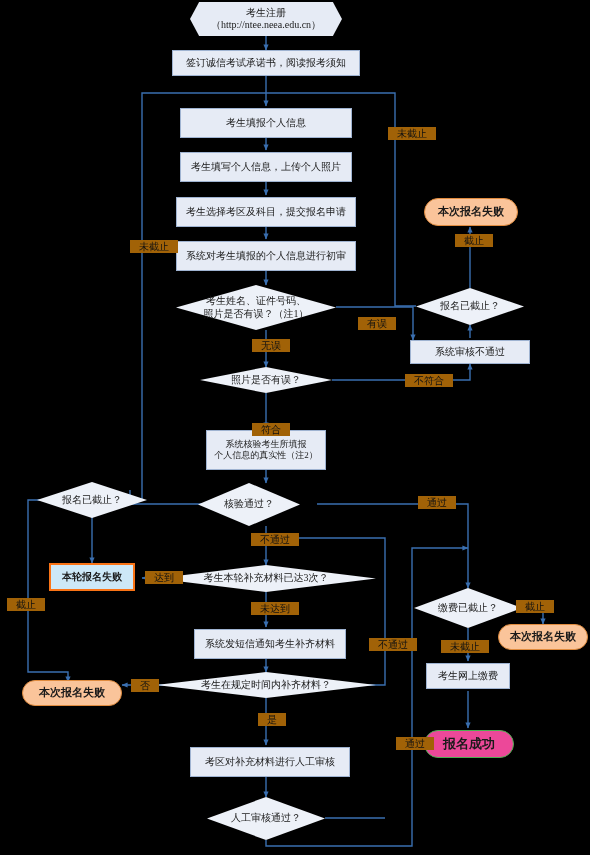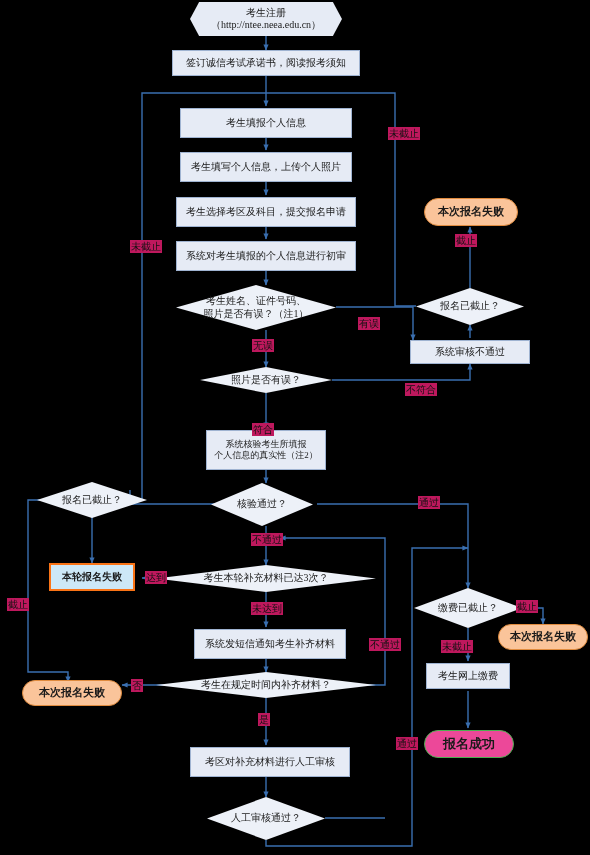--- a/index.html
+++ b/index.html
@@ -84,24 +84,24 @@
   
   .box-blue {
     background: #CDE8F7;
     border: 2px solid #f97316;
     font-size: 10px;
     font-weight: bold;
   }
   
   .elabel {
     position: absolute;
-    background: #be185d;
+    background: #a16207;
     color: #111;
     font-size: 10px;
-    padding: 0px 1px;
+    padding: 0px 9px;
     line-height: 13px;
     white-space: nowrap;
     z-index: 5;
   }
 </style>
 </head>
 <body>
 
 <div id="canvas">
 
@@ -213,21 +213,21 @@
   <div class="node diamond" style="left:200px; top:367px; width:132px; height:26px;">
     <div class="dshape"></div>
     <div class="dtext">照片是否有误？</div>
   </div>
 
   <div class="node proc" style="left:206px; top:430px; width:120px; height:40px; font-size:9px;">
     <span>系统核验考生所填报
 个人信息的真实性（注2）</span>
   </div>
 
-  <div class="node diamond" style="left:211px; top:483px; width:102px; height:43px;">
+  <div class="node diamond" style="left:198px; top:483px; width:102px; height:43px;">
     <div class="dshape"></div>
     <div class="dtext">核验通过？</div>
   </div>
 
   <div class="node proc" style="left:410px; top:340px; width:120px; height:24px;">
     <span>系统审核不通过</span>
   </div>
 
   <div class="node diamond" style="left:416px; top:288px; width:108px; height:37px;">
     <div class="dshape"></div>
@@ -292,21 +292,21 @@
   </div>
 
   <div class="elabel" style="left:388px; top:127px;">未截止</div>
 
   <div class="elabel" style="left:455px; top:234px;">截止</div>
 
   <div class="elabel" style="left:358px; top:317px;">有误</div>
 
   <div class="elabel" style="left:252px; top:339px;">无误</div>
 
-  <div class="elabel" style="left:405px; top:374px;margin-top:9px;">不符合</div>
+  <div class="elabel" style="left:405px; top:374px;">不符合</div>
 
   <div class="elabel" style="left:252px; top:403px;margin-top:20px;">符合</div>
 
   <div class="elabel" style="left:130px; top:240px;">未截止</div>
 
   <div class="elabel" style="left:418px; top:496px;">通过</div>
 
   <div class="elabel" style="left:251px; top:533px;">不通过</div>
 
   <div class="elabel" style="left:145px; top:571px;">达到</div>

